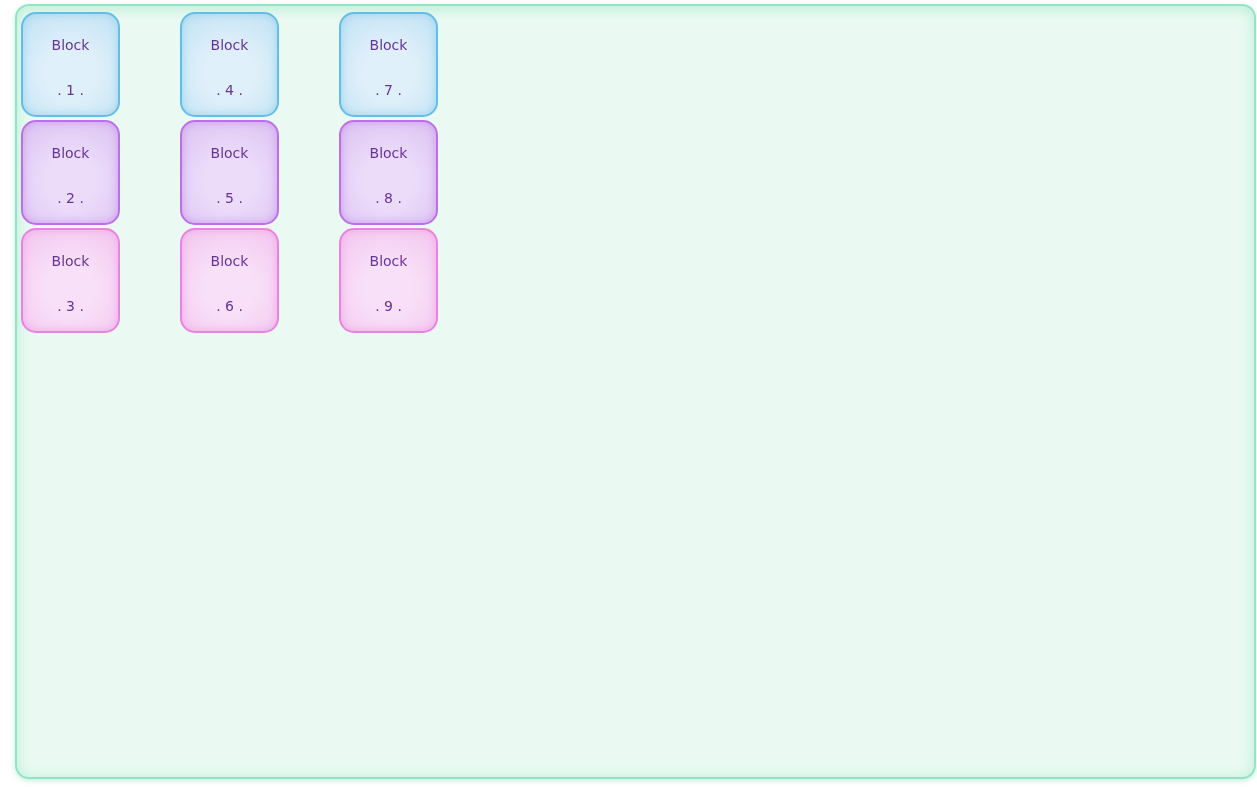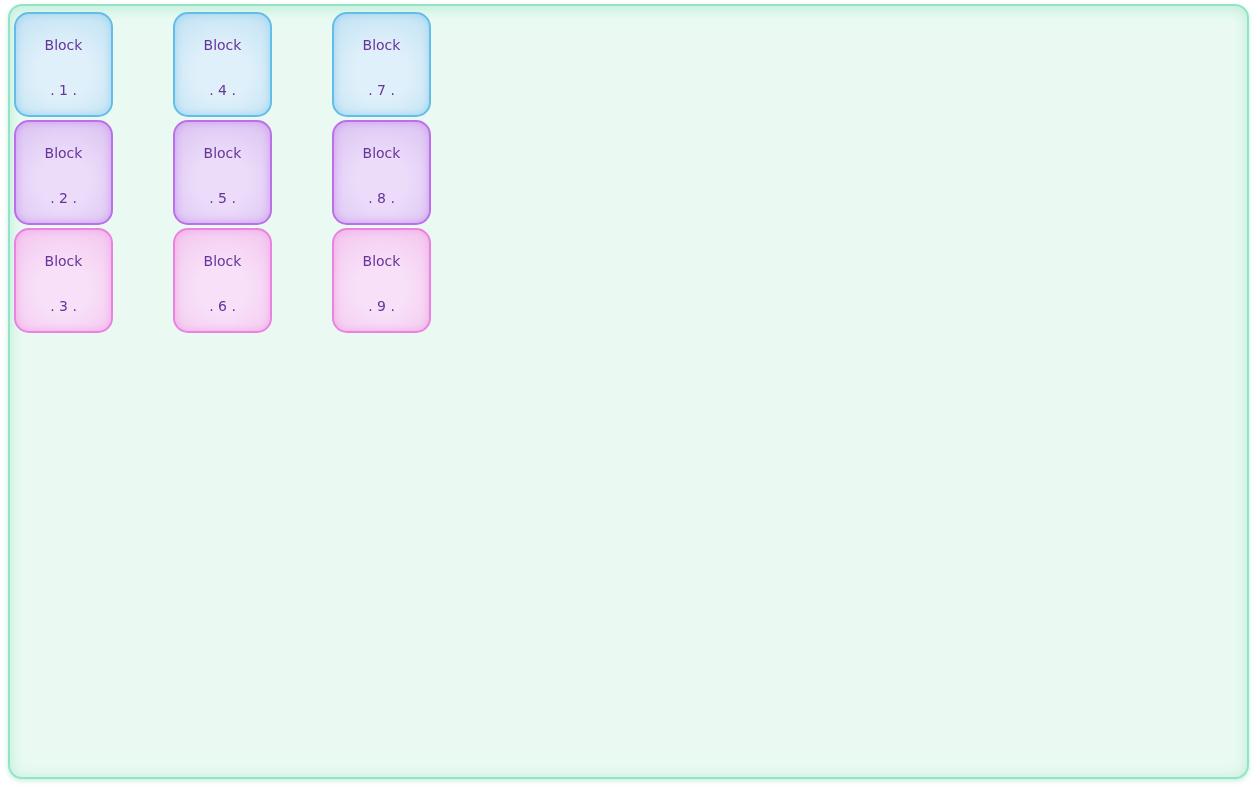--- a/index.html
+++ b/index.html
@@ -27,21 +27,21 @@
     font-family:"DejaVu Sans","Liberation Sans",sans-serif;
     overflow:hidden;
   }
   .page{
     position:relative;
     width:1257px;height:787px;
     background:#ffffff;
   }
   .panel{
     position:absolute;
-    left:8px;top:4px;
+    left:15px;top:4px;
     width:1241px;height:775px;
     box-sizing:border-box;
     border-radius:14px;
     background:var(--panel-bg);
     border:2px solid var(--panel-border);
     box-shadow:
       inset 0 0 16px var(--panel-glow),
       inset 0 4px 10px var(--panel-glow),
       0 2px 5px rgba(150,225,195,0.55);
   }

